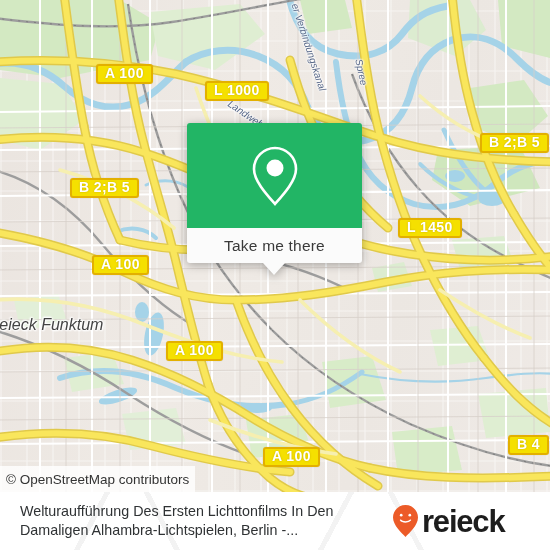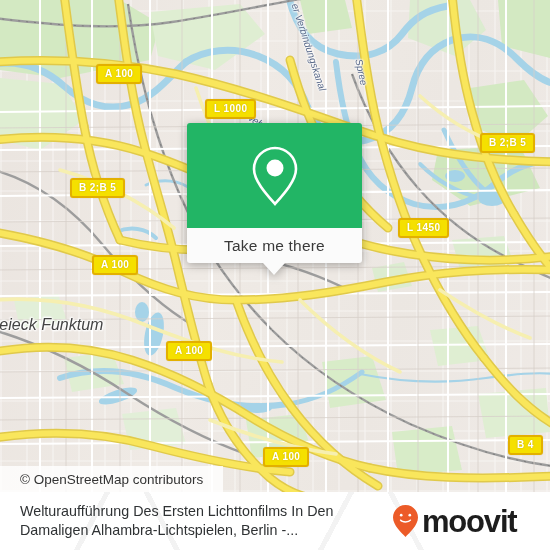--- a/index.html
+++ b/index.html
@@ -29,21 +29,21 @@
   svg.layer{position:absolute;left:0;top:0;width:550px;height:492px;}
 
   
   .shield{
     position:absolute;
     background:#f5e000;
     border:2px solid #e3b000;
     border-radius:3px;
     color:#ffffff;
     font-weight:bold;
-    font-size:10px;
+    font-size:14px;
     letter-spacing:.4px;
     padding:1px 7px 2px 7px;
     line-height:13px;
     white-space:nowrap;
     text-shadow:0 0 2px rgba(120,90,0,.35);
     box-shadow:0 0 0 .5px rgba(0,0,0,.05);
   }
   .placelbl{
     position:absolute;
     font-style:italic;
@@ -84,21 +84,21 @@
   .popup-tip{
     position:absolute;left:76px;top:140px;width:0;height:0;
     border-left:11px solid transparent;
     border-right:11px solid transparent;
     border-top:12px solid #fbfbfb;
   }
 
   
   #attrib{
     position:absolute;left:0;top:466px;height:26px;
-    padding:0 20px;display:flex;align-items:center;
+    padding:0 6px;display:flex;align-items:center;
     background:rgba(255,255,255,.80);
     font-size:13.5px;color:#333333;white-space:nowrap;
   }
 
   
   #footer{
     position:absolute;left:0;top:492px;width:550px;height:58px;
     background:#ffffff;display:flex;align-items:center;
     overflow:hidden;
   }
@@ -304,21 +304,21 @@
     </svg>
 
     <div>
       <div class="waterlbl" style="left:300px;top:2px;transform:rotate(72deg);transform-origin:left top;">er Verbindungskanal</div>
       <div class="waterlbl" style="left:364px;top:58px;transform:rotate(78deg);transform-origin:left top;">Spree</div>
       <div class="waterlbl" style="left:232px;top:98px;transform:rotate(34deg);transform-origin:left top;">Landwehrkanal</div>
 
       <div class="placelbl" style="left:-6px;top:316px;">reieck Funktum</div>
 
       <div class="shield" style="left:96px;top:64px;">A 100</div>
-      <div class="shield" style="left:205px;top:99px;">L 1000</div>
+      <div class="shield" style="left:205px;top:81px;">L 1000</div>
       <div class="shield" style="left:480px;top:133px;">B 2;B 5</div>
       <div class="shield" style="left:70px;top:178px;">B 2;B 5</div>
       <div class="shield" style="left:398px;top:218px;">L 1450</div>
       <div class="shield" style="left:92px;top:255px;">A 100</div>
       <div class="shield" style="left:166px;top:341px;">A 100</div>
       <div class="shield" style="left:263px;top:447px;">A 100</div>
       <div class="shield" style="left:508px;top:435px;">B 4</div>
     </div>
 
     <div id="popup">
@@ -341,17 +341,17 @@
 
   <div id="footer">
     <div id="footer-title">Welturaufführung Des Ersten Lichttonfilms In Den Damaligen Alhambra-Lichtspielen, Berlin -...</div>
     <div id="brand">
       <svg class="brand-pin" viewBox="0 0 27 34">
         <path d="M13.5 1 C6.6 1 1 6.6 1 13.5 C1 21.5 10 29 13.5 33 C17 29 26 21.5 26 13.5 C26 6.6 20.4 1 13.5 1 Z" fill="#ec5b28"></path>
         <circle cx="9.2" cy="11.2" r="1.35" fill="#ffffff"></circle>
         <circle cx="17.8" cy="11.2" r="1.35" fill="#ffffff"></circle>
         <path d="M8.6 16.2 C10.2 18.6 16.8 18.6 18.4 16.2" fill="none" stroke="#ffffff" stroke-width="1.5" stroke-linecap="round"></path>
       </svg>
-      <span class="brand-word">moovit</span>
+      <span class="brand-word">reieck</span>
     </div>
   </div>
 
 </div>
 
 </body></html>

